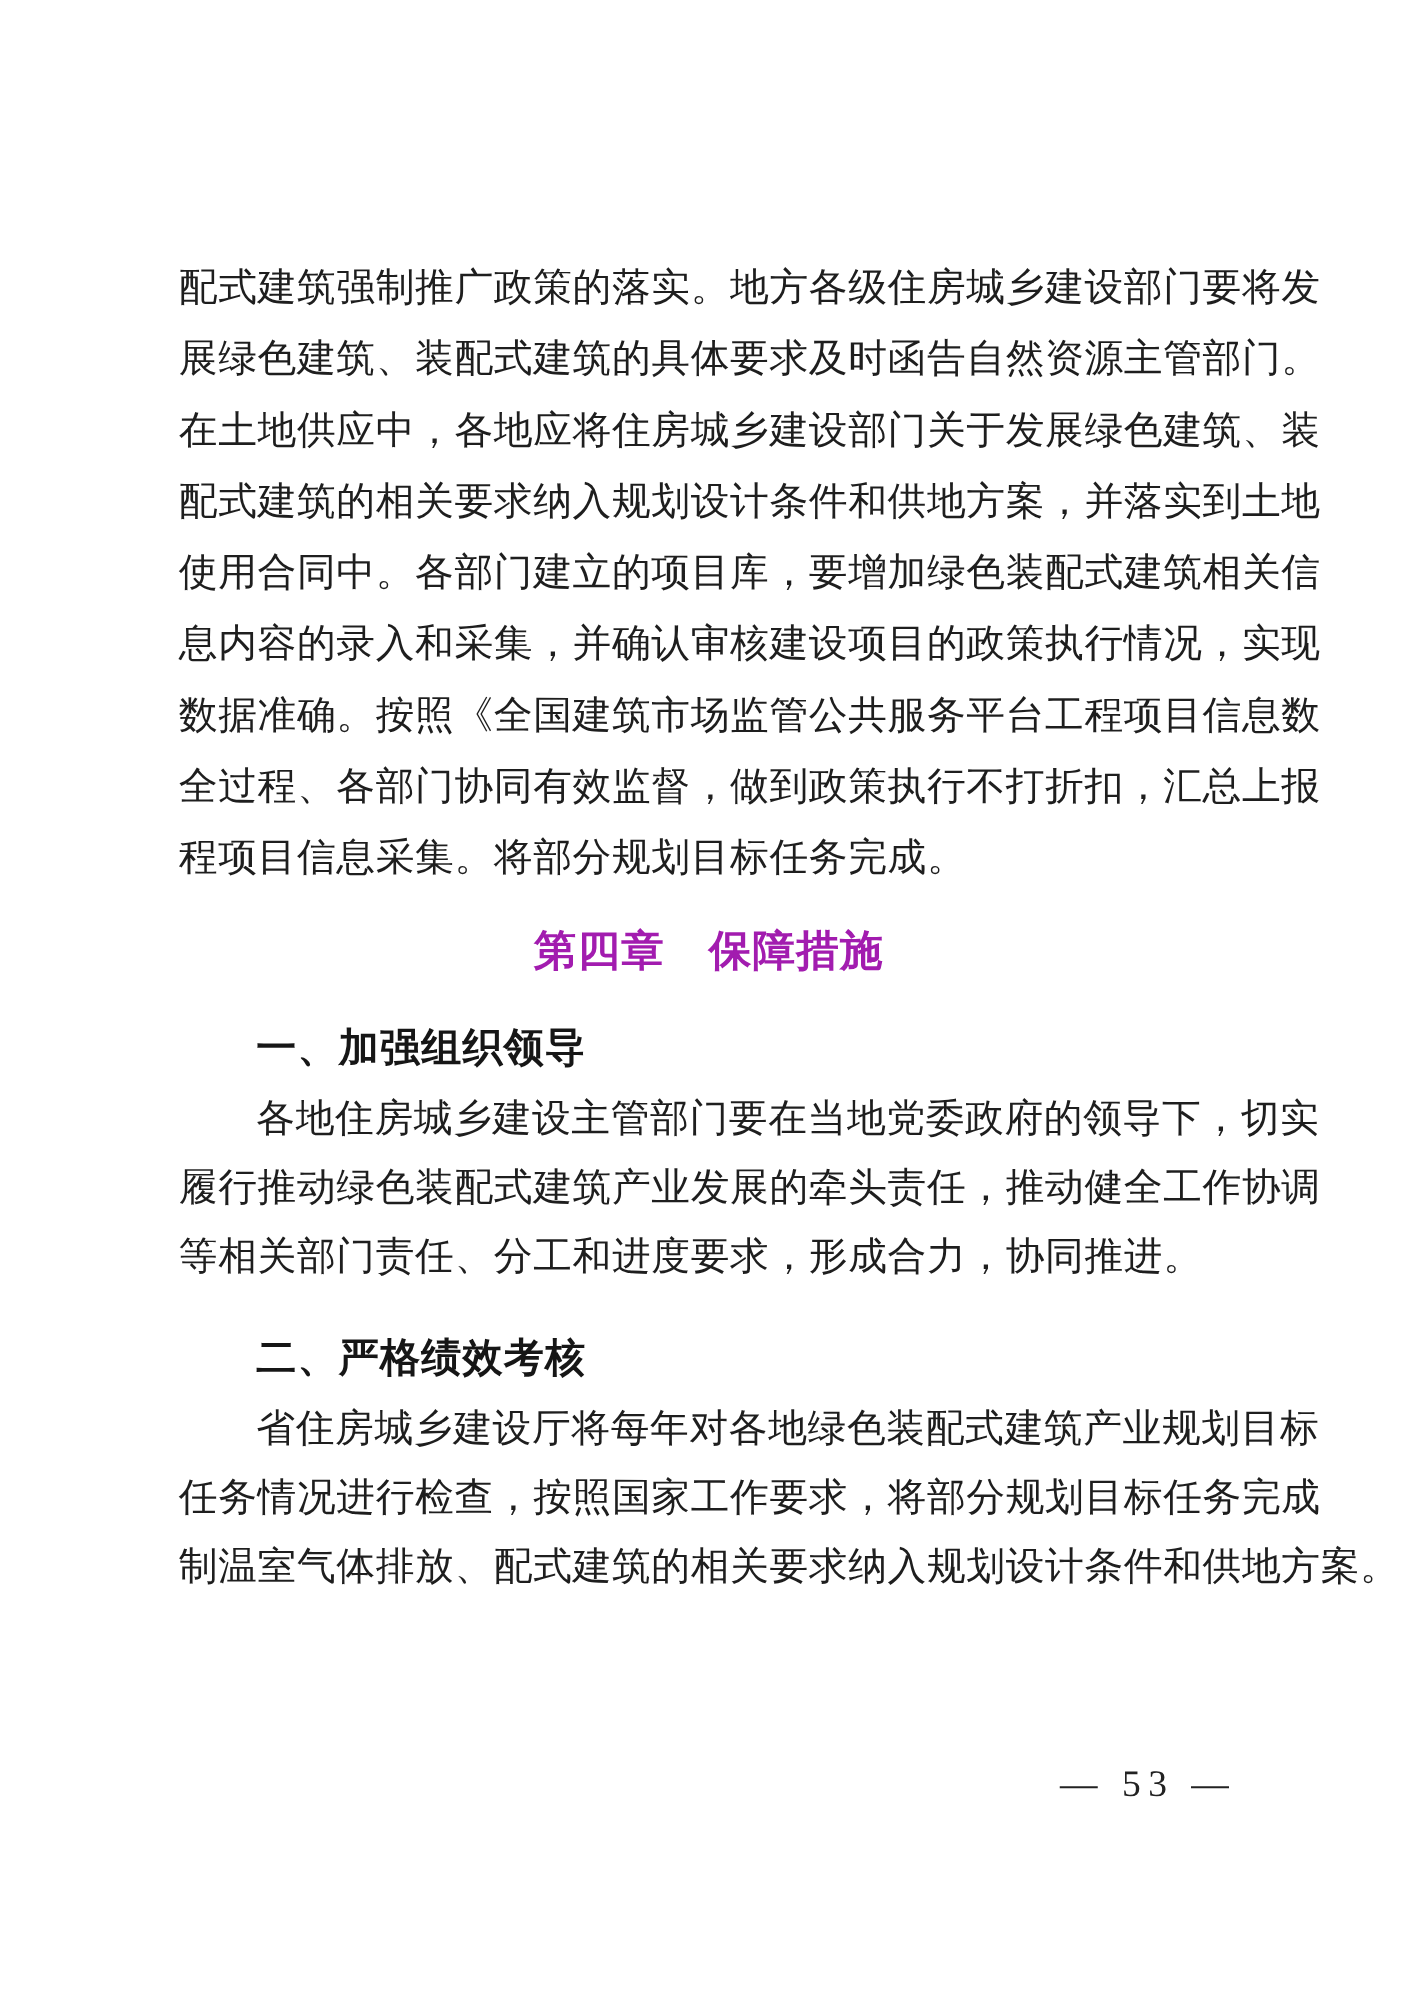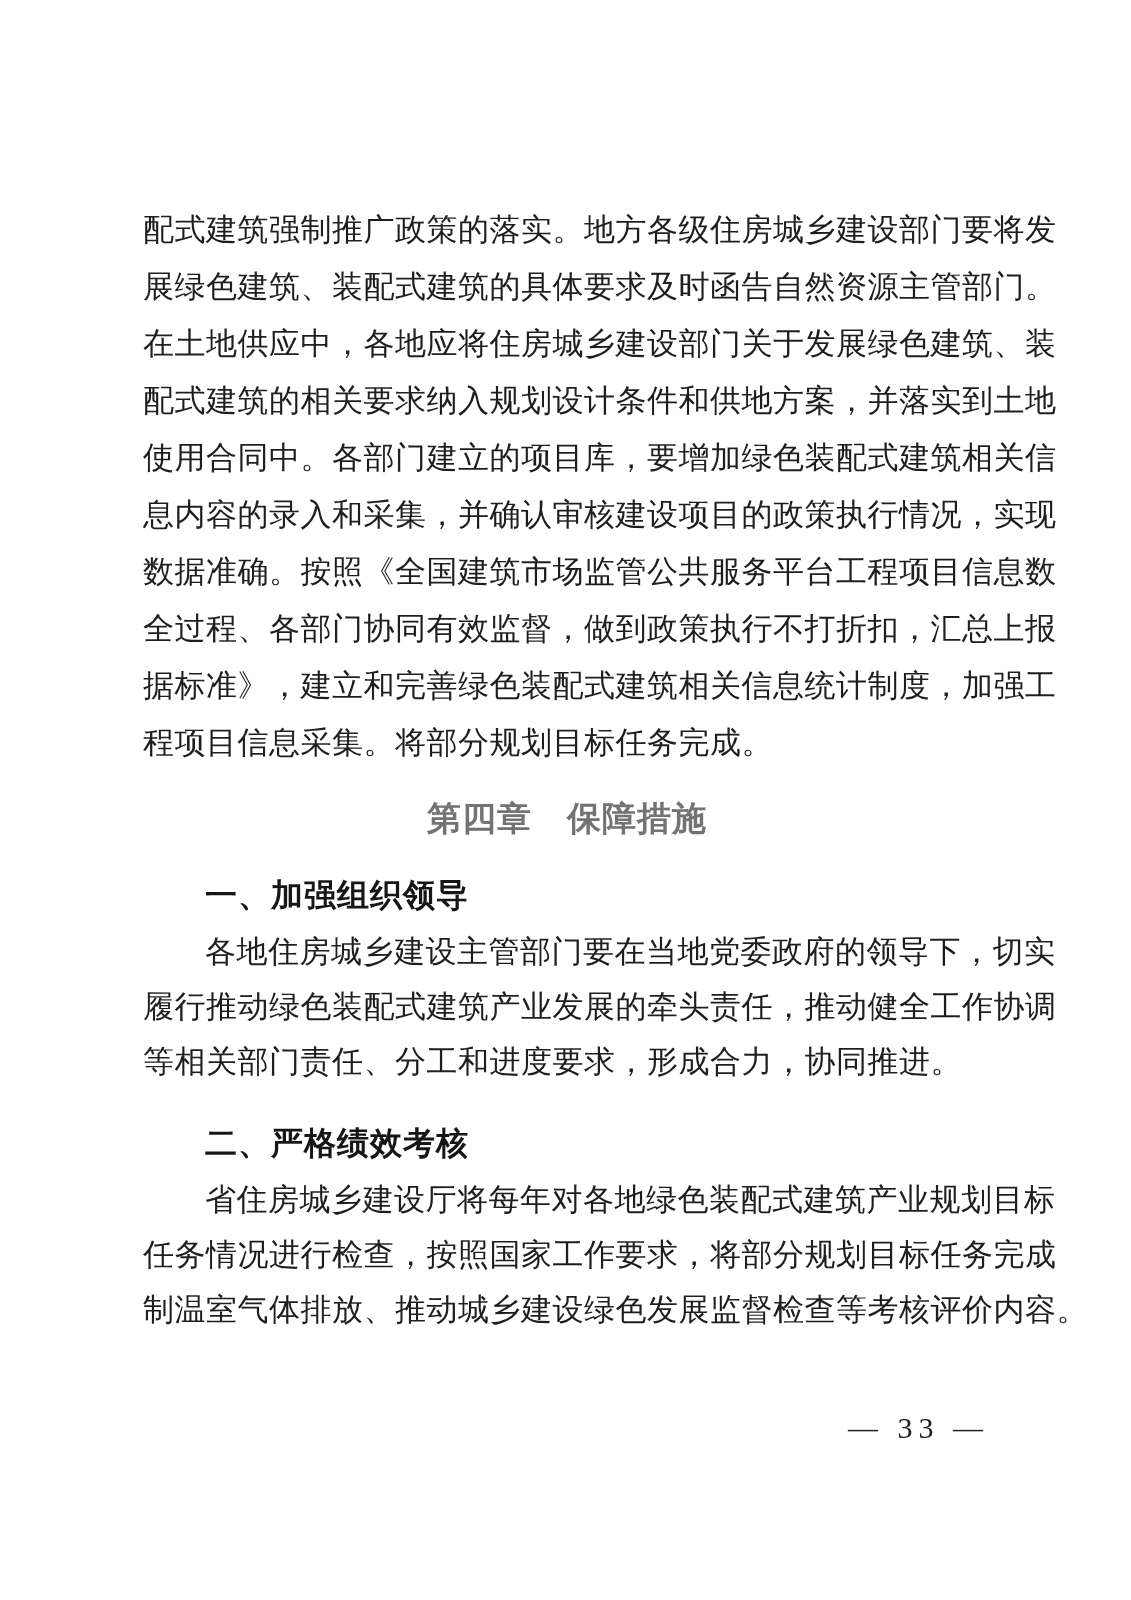--- a/index.html
+++ b/index.html
@@ -47,21 +47,21 @@
   .sec-para .line:first-child {
     text-indent: 62px;
   }
   .chapter-heading {
     margin-top: 26px;
     font-size: 34px;
     line-height: 44px;
     font-weight: bold;
     text-align: center;
     font-family: "Liberation Serif", "DejaVu Serif", serif;
-    color: #737373;
+    color: #a21caf;
     letter-spacing: 1px;
   }
   .section-heading {
     margin-top: 28px;
     font-size: 32px;
     line-height: 52px;
     font-weight: bold;
     font-family: "Liberation Sans", "DejaVu Sans", sans-serif;
     color: #161616;
     text-indent: 62px;
@@ -90,39 +90,38 @@
 
     <div class="para-cont">
         <div class="line">配式建筑强制推广政策的落实。地方各级住房城乡建设部门要将发</div>
         <div class="line">展绿色建筑、装配式建筑的具体要求及时函告自然资源主管部门。</div>
         <div class="line">在土地供应中，各地应将住房城乡建设部门关于发展绿色建筑、装</div>
         <div class="line">配式建筑的相关要求纳入规划设计条件和供地方案，并落实到土地</div>
         <div class="line">使用合同中。各部门建立的项目库，要增加绿色装配式建筑相关信</div>
         <div class="line">息内容的录入和采集，并确认审核建设项目的政策执行情况，实现</div>
         <div class="line">数据准确。按照《全国建筑市场监管公共服务平台工程项目信息数</div>
         <div class="line">全过程、各部门协同有效监督，做到政策执行不打折扣，汇总上报</div>
-        <div class="line">据标准》，建立和完善绿色装配式建筑相关信息统计制度，加强工</div>
         <div class="line">程项目信息采集。将部分规划目标任务完成。</div>
       </div>
 
     <div class="chapter-heading">第四章　保障措施</div>
 
     <div class="section-heading">一、加强组织领导</div>
 
     <div class="sec-para sec1-para">
         <div class="line">各地住房城乡建设主管部门要在当地党委政府的领导下，切实</div>
         <div class="line">履行推动绿色装配式建筑产业发展的牵头责任，推动健全工作协调</div>
         <div class="line">等相关部门责任、分工和进度要求，形成合力，协同推进。</div>
       </div>
 
     <div class="section-heading">二、严格绩效考核</div>
 
     <div class="sec-para sec2-para">
         <div class="line">省住房城乡建设厅将每年对各地绿色装配式建筑产业规划目标</div>
         <div class="line">任务情况进行检查，按照国家工作要求，将部分规划目标任务完成</div>
-        <div class="line">制温室气体排放、推动城乡建设绿色发展监督检查等考核评价内容。</div>
+        <div class="line">制温室气体排放、配式建筑的相关要求纳入规划设计条件和供地方案。</div>
       </div>
 
   </div>
 
-  <div class="page-number">— 33 —</div>
+  <div class="page-number">— 53 —</div>
 
 </div>
 
 </body></html>

